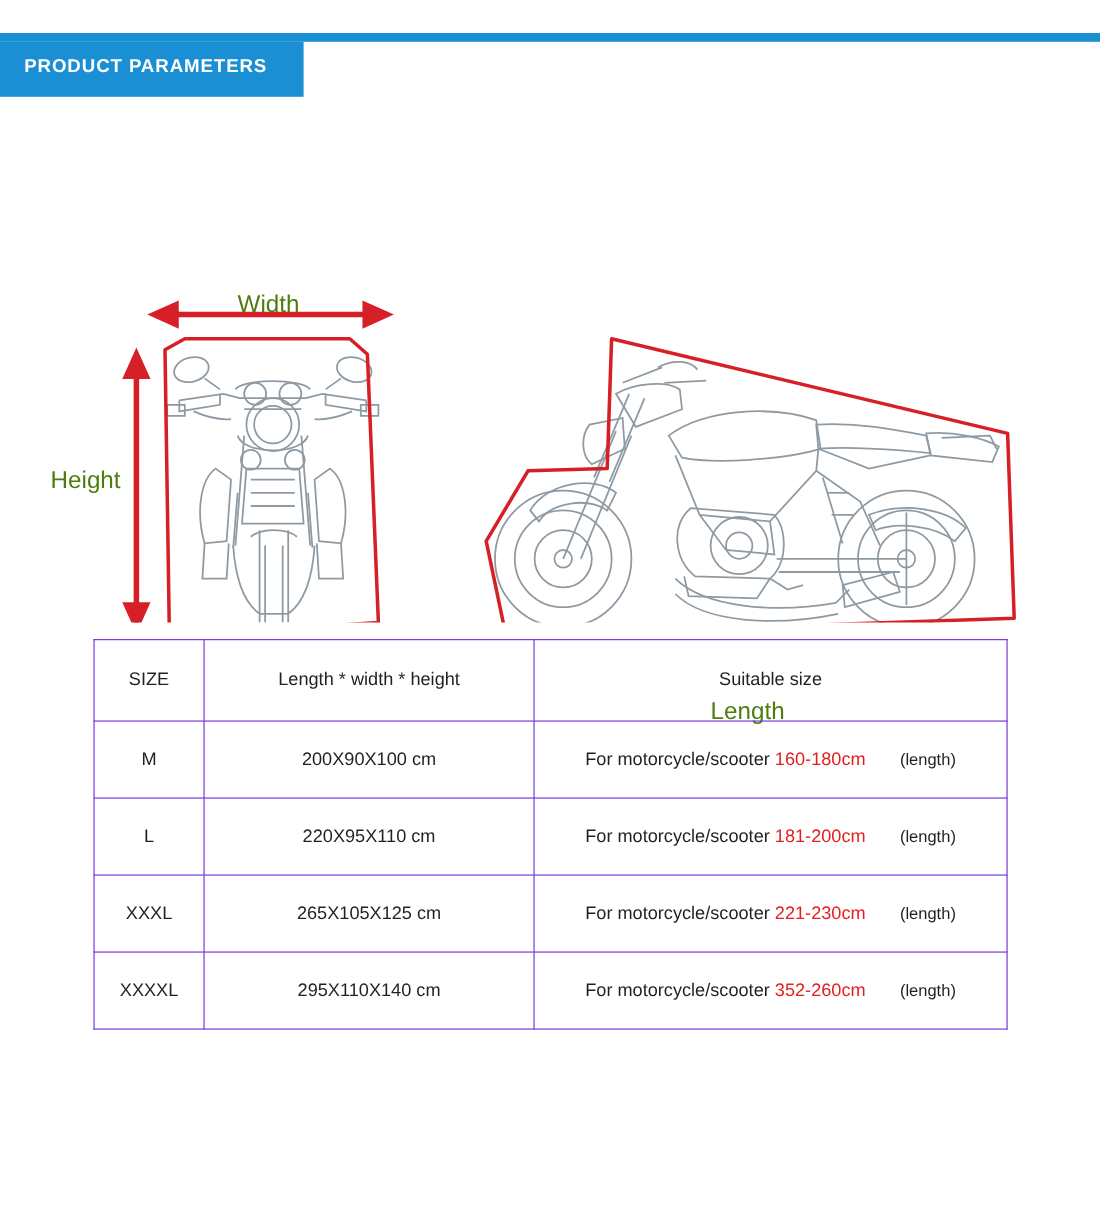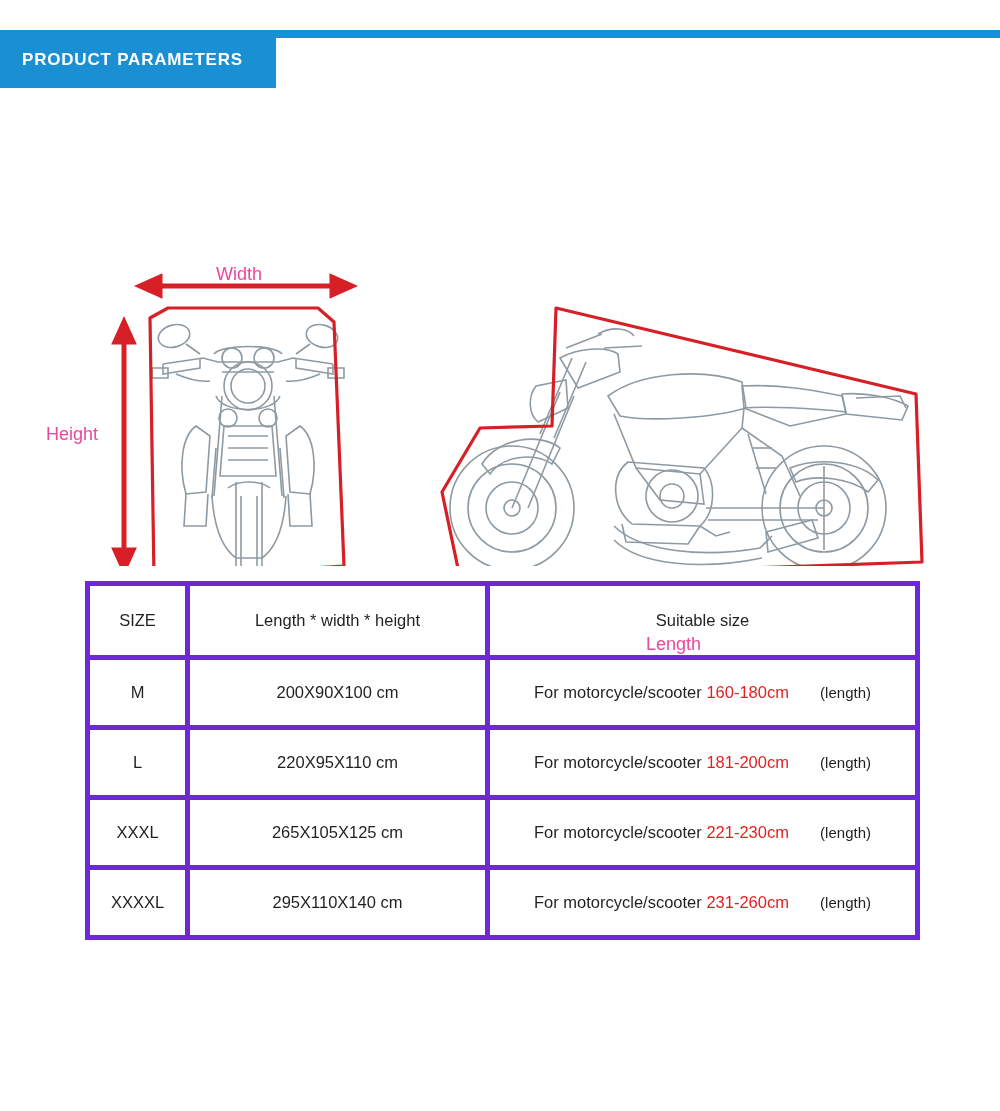--- a/index.html
+++ b/index.html
@@ -42,41 +42,41 @@
 
   
   .illustration {
     position: relative;
     width: 1000px;
     height: 470px;
   }
   .illustration svg { display: block; }
   .ill-label {
     position: absolute;
-    font-size: 18px;
-    color: #ec4899;
+    font-size: 22px;
+    color: #4d7c0f;
     white-space: nowrap;
   }
   .lbl-width  { left: 216px; top: 168px; }
   .lbl-height { left: 46px;  top: 328px; }
   .lbl-length { left: 646px; top: 522px; margin-top: 16px; }
 
   
   .table-wrap {
     position: absolute;
     left: 85px; top: 581px;
     width: 830px;
   }
   table.spec {
     border-collapse: collapse;
     width: 830px;
     table-layout: fixed;
   }
   table.spec th, table.spec td {
-    border: 5px solid #6d28d9;
+    border: 1px solid #6d28d9;
     height: 70px;
     text-align: center;
     vertical-align: middle;
     font-size: 16.5px;
     font-weight: normal;
     color: #231f20;
     padding: 0 6px;
   }
   table.spec th { height: 74px; }
   col.c-size { width: 100px; }
@@ -267,19 +267,19 @@
           <td><span>For motorcycle/scooter </span><span class="hl">181-200cm</span><span class="suit-tail"> (length)</span></td>
         </tr>
         <tr>
           <td>XXXL</td>
           <td>265X105X125 cm</td>
           <td><span>For motorcycle/scooter </span><span class="hl">221-230cm</span><span class="suit-tail"> (length)</span></td>
         </tr>
         <tr>
           <td>XXXXL</td>
           <td>295X110X140 cm</td>
-          <td><span>For motorcycle/scooter </span><span class="hl">231-260cm</span><span class="suit-tail"> (length)</span></td>
+          <td><span>For motorcycle/scooter </span><span class="hl">352-260cm</span><span class="suit-tail"> (length)</span></td>
         </tr>
       </tbody>
     </table>
   </div>
 
 </div>
 
 </body></html>

